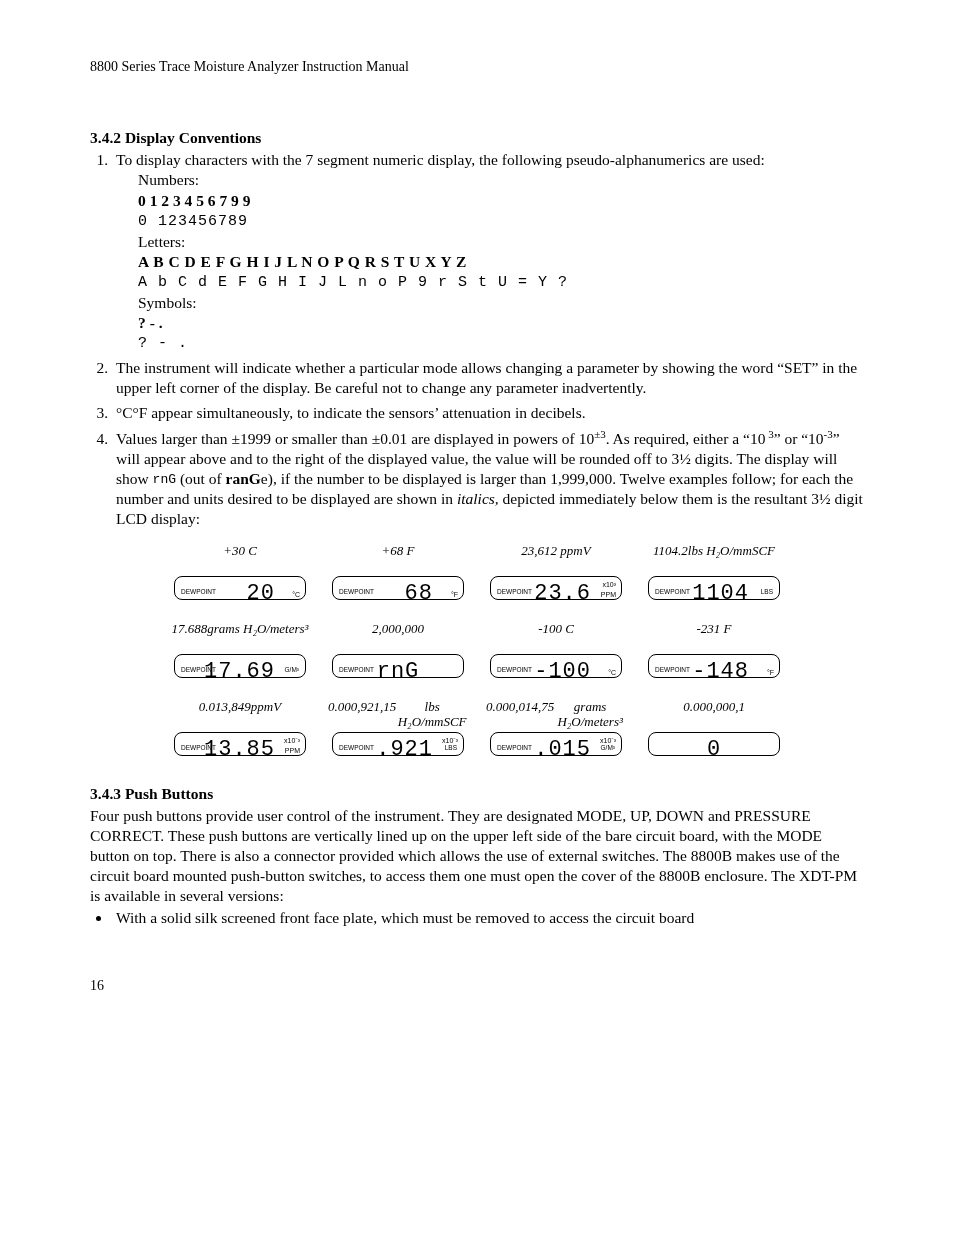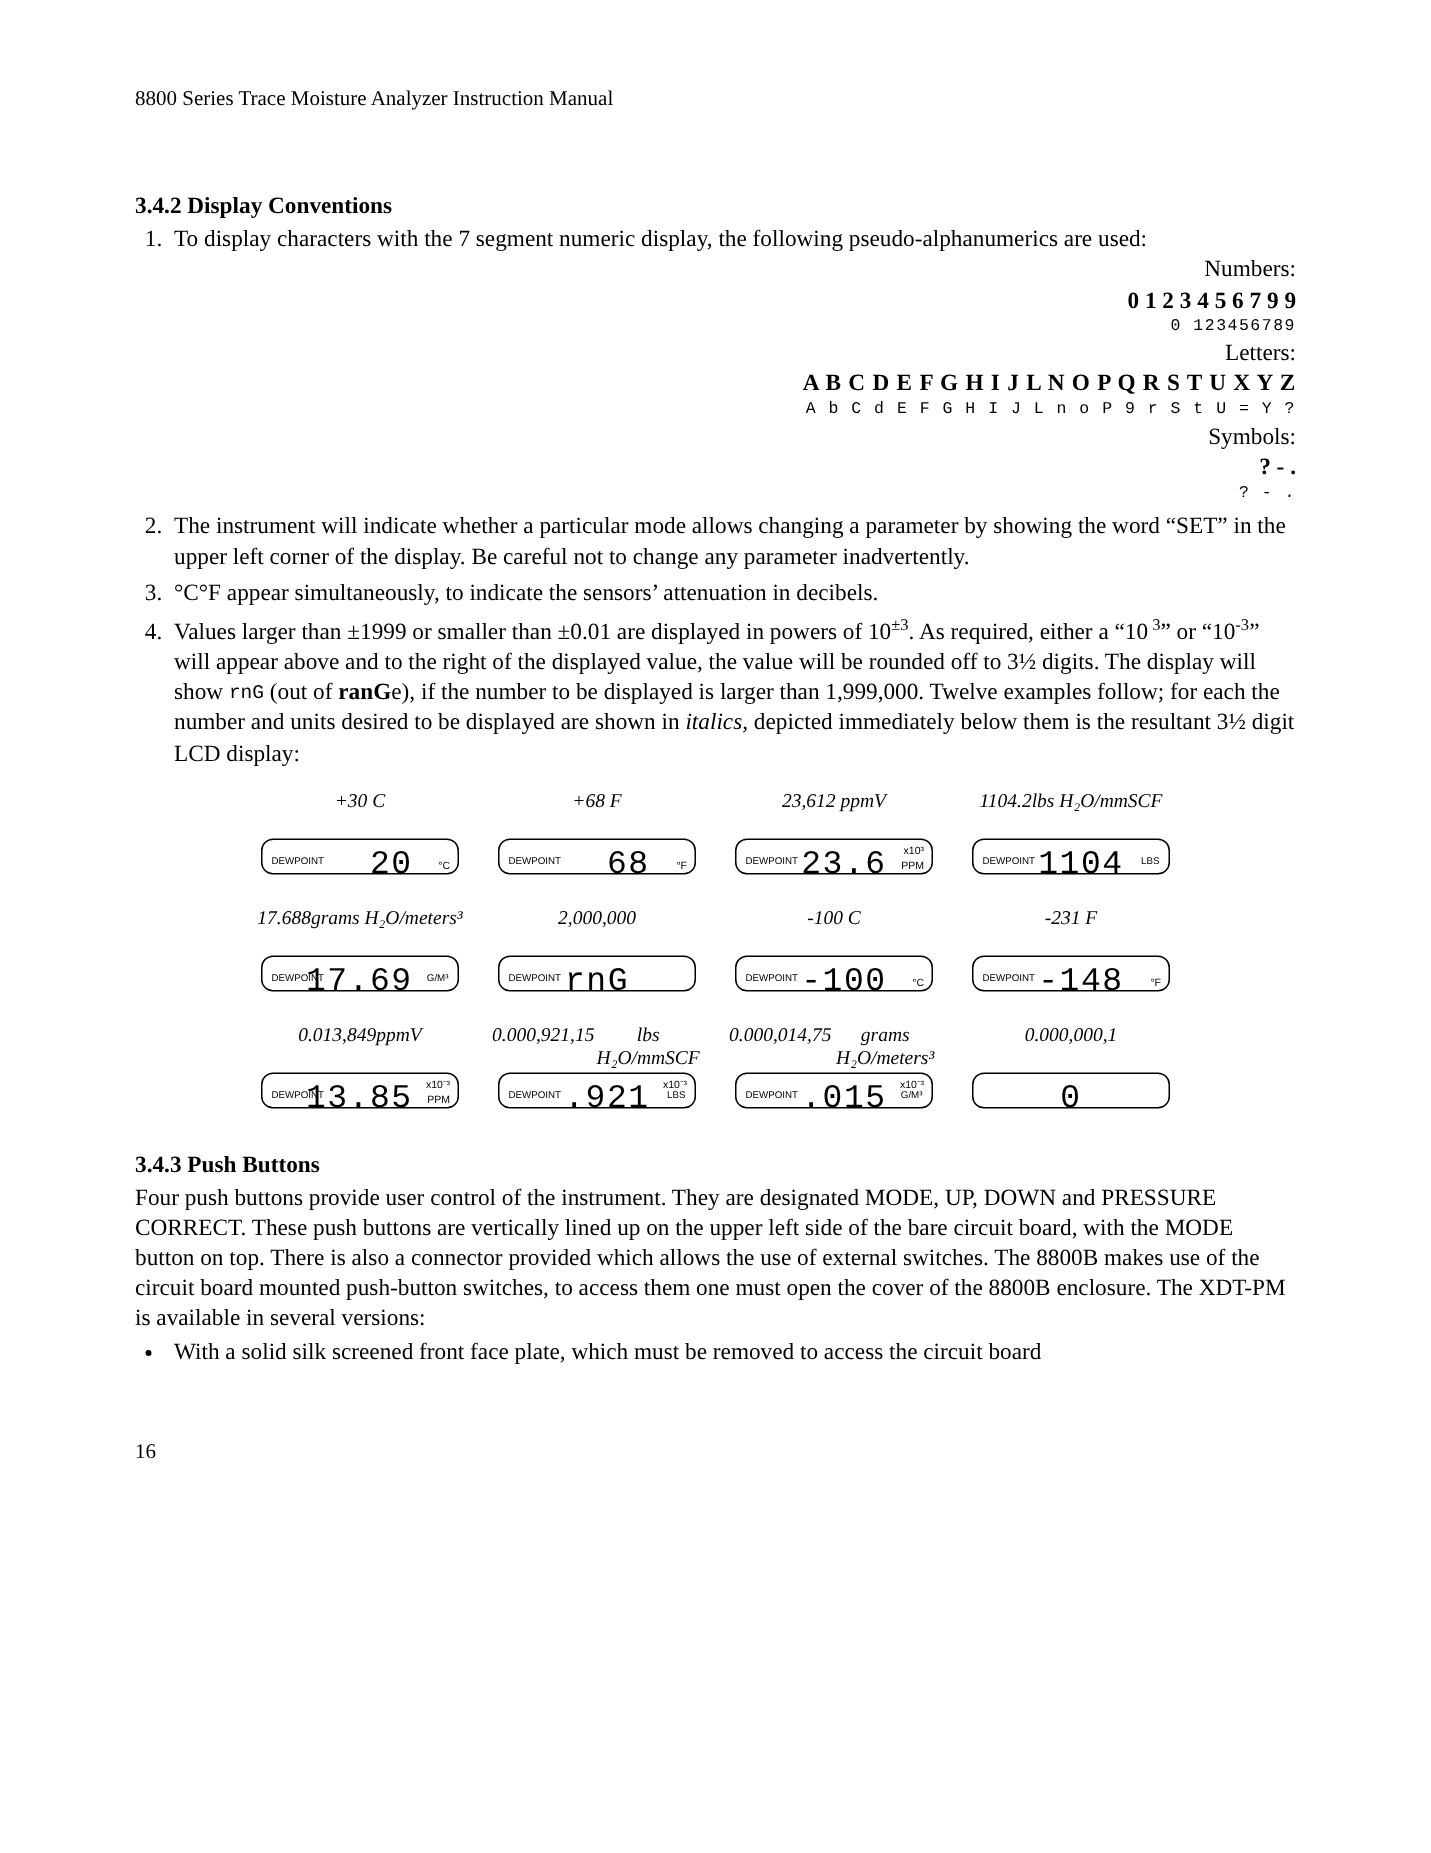--- a/index.html
+++ b/index.html
@@ -26,28 +26,27 @@
     list-style: decimal;
     padding-left: 22px;
     margin: 0 0 8px 0;
   }
   ol.main > li {
     padding-left: 4px;
     margin-bottom: 4px;
   }
   .indent-block {
     margin-left: 22px;
-    text-align: right;
   }
   .bold { font-weight: bold; }
   .italic { font-style: italic; }
   .seg-line {
     font-family: "Courier New", monospace;
     letter-spacing: 1px;
-    font-size: 11px;
+    font-size: 15px;
     line-height: 1.4;
   }
   .seg-small {
     font-family: "Courier New", monospace;
     font-size: 13px;
     vertical-align: 1px;
   }
   .sup { vertical-align: super; font-size: 11px; }
 
   .grid {

